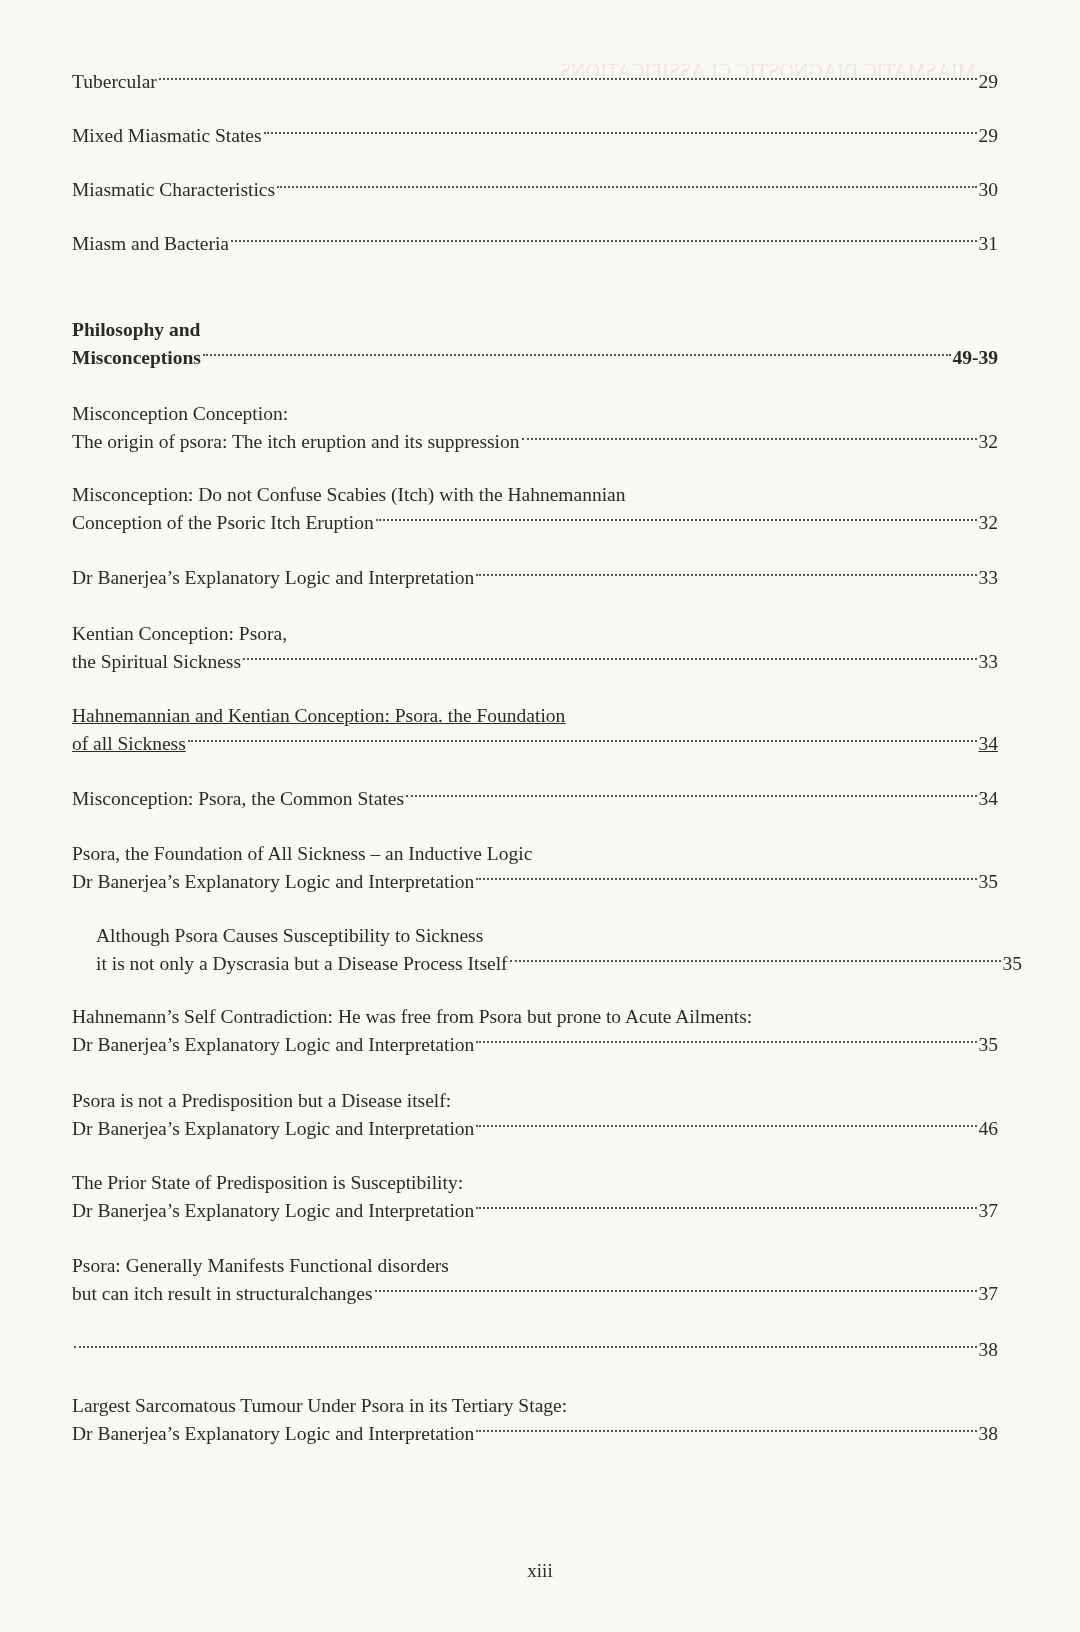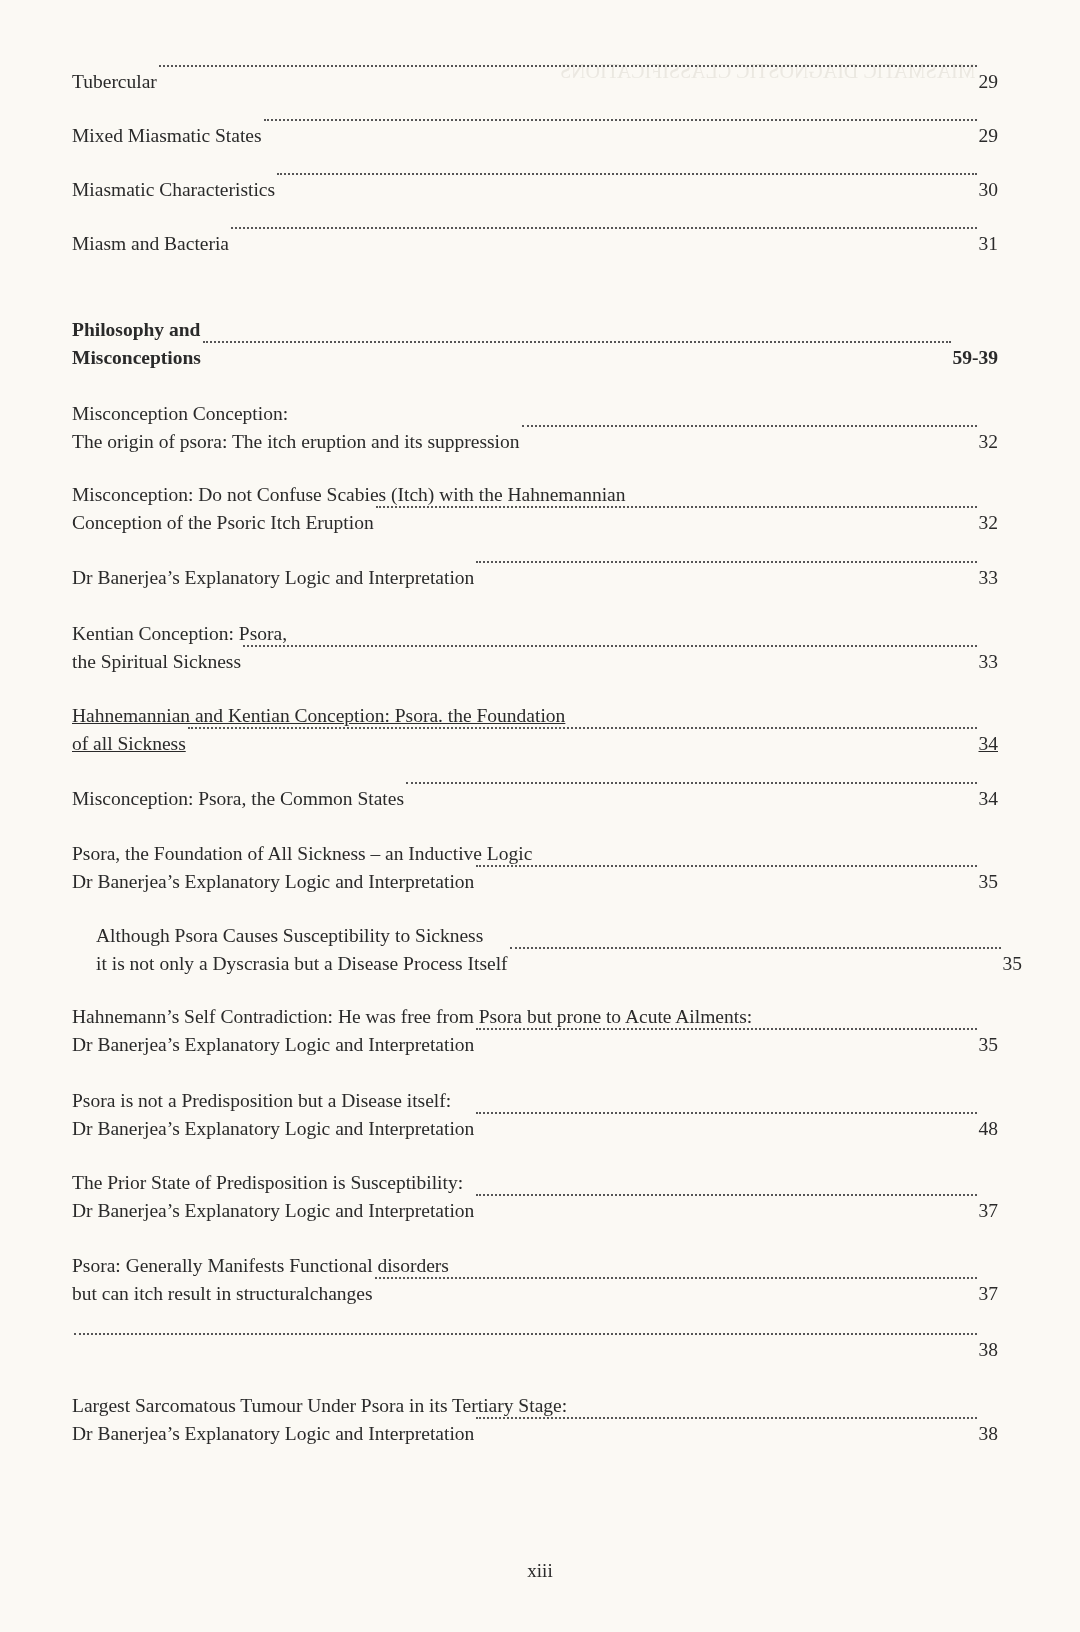--- a/index.html
+++ b/index.html
@@ -6,21 +6,21 @@
     body {
       width: 1080px; height: 1632px;
       background: #fbf9f4;
       font-family: "Liberation Serif", serif;
       color: #2a2a2a;
       position: relative;
       overflow: hidden;
     }
     .page { position: absolute; left: 72px; top: 0; width: 926px; }
     .entry { position: absolute; left: 0; width: 926px; font-size: 19.5px; line-height: 28px; }
-    .line { display: flex; align-items: flex-start; white-space: nowrap; }
+    .line { display: flex; align-items: center; white-space: nowrap; }
     .line .txt { flex: 0 0 auto; }
     .line .dots {
       flex: 1 1 auto; overflow: hidden; margin: 0 2px;
       border-bottom: 2px dotted #555; height: 0; position: relative; top: -3px;
     }
     .line .pg { flex: 0 0 auto; }
     .bold { font-weight: bold; }
     .footer {
       position: absolute; top: 1560px; left: 0; width: 1080px;
       text-align: center; font-size: 19px;
@@ -64,21 +64,21 @@
         <span class="pg">31</span>
       </div>
     </div>
     <div class="entry bold" style="top: 316px;">
       <div class="line">
         <span class="txt">Philosophy and</span>
       </div>
       <div class="line">
         <span class="txt">Misconceptions</span>
         <span class="dots"></span>
-        <span class="pg">59-39</span>
+        <span class="pg">49-39</span>
       </div>
     </div>
     <div class="entry" style="top: 400px;">
       <div class="line">
         <span class="txt">Misconception Conception:</span>
       </div>
       <div class="line">
         <span class="txt">The origin of psora: The itch eruption and its suppression</span>
         <span class="dots"></span>
         <span class="pg">32</span>
@@ -158,21 +158,21 @@
         <span class="pg">35</span>
       </div>
     </div>
     <div class="entry" style="top: 1087px;">
       <div class="line">
         <span class="txt">Psora is not a Predisposition but a Disease itself:</span>
       </div>
       <div class="line">
         <span class="txt">Dr Banerjea’s Explanatory Logic and Interpretation</span>
         <span class="dots"></span>
-        <span class="pg">48</span>
+        <span class="pg">46</span>
       </div>
     </div>
     <div class="entry" style="top: 1169px;">
       <div class="line">
         <span class="txt">The Prior State of Predisposition is Susceptibility:</span>
       </div>
       <div class="line">
         <span class="txt">Dr Banerjea’s Explanatory Logic and Interpretation</span>
         <span class="dots"></span>
         <span class="pg">37</span>

